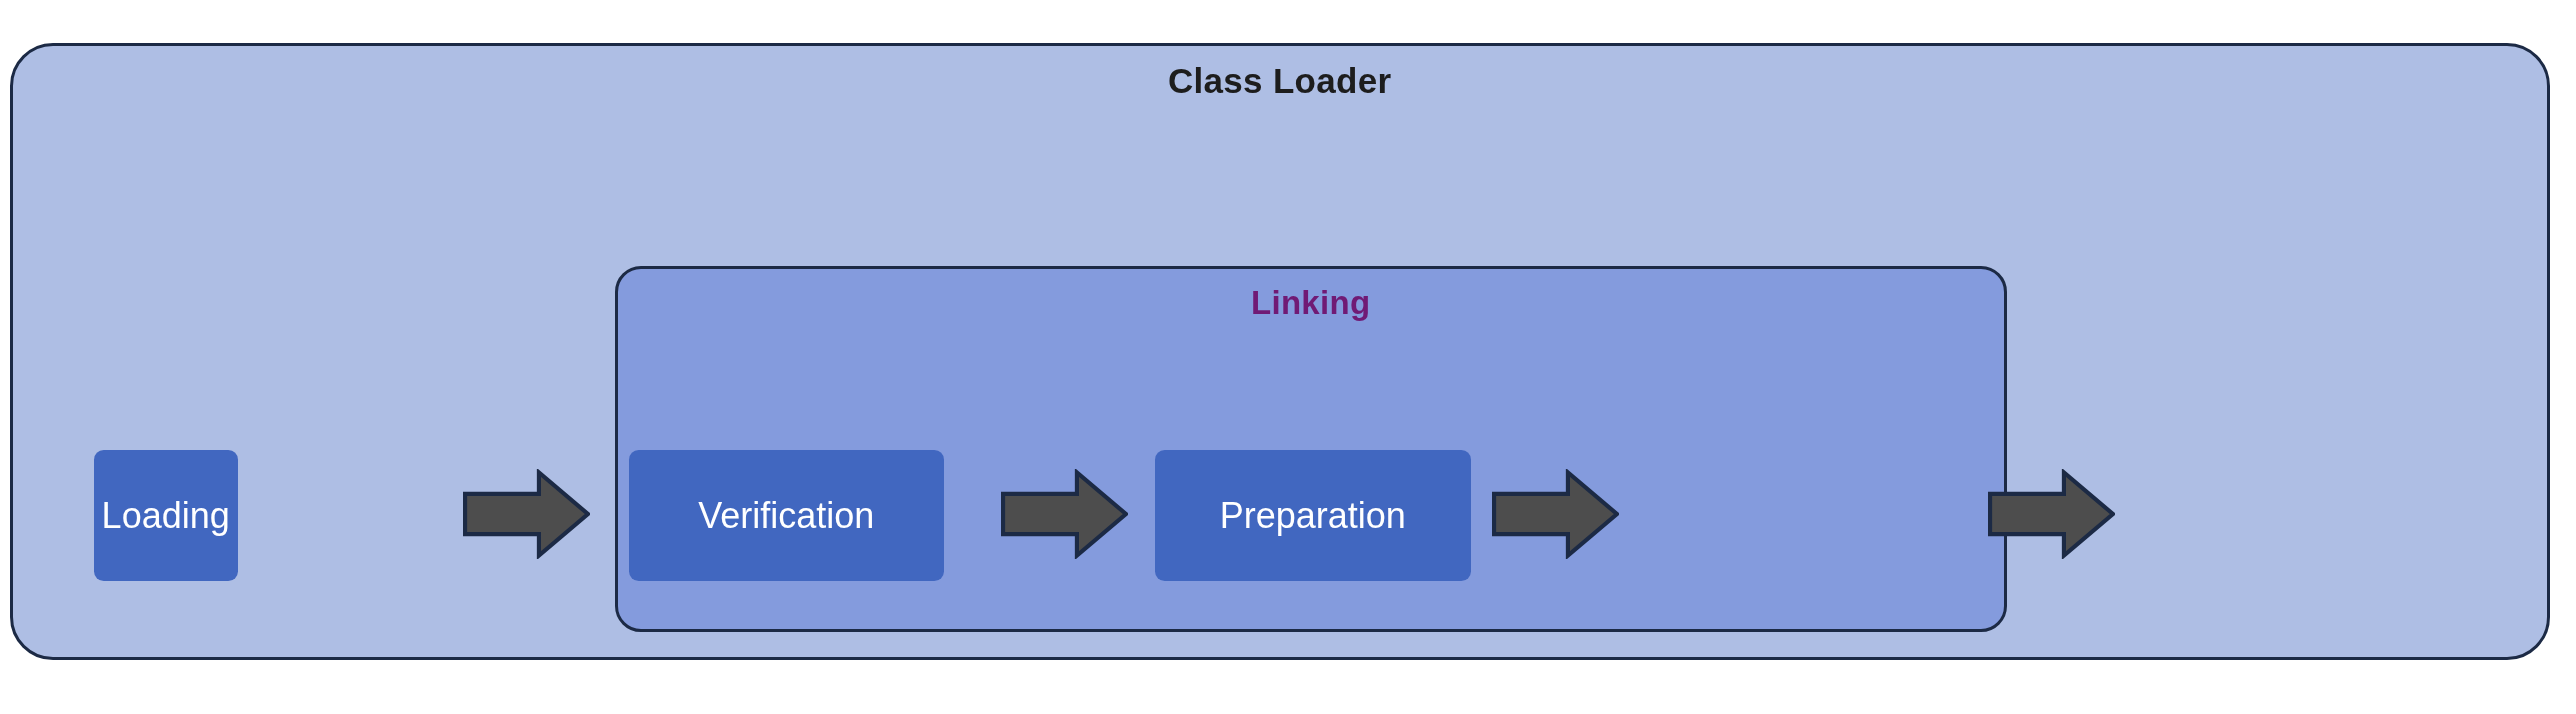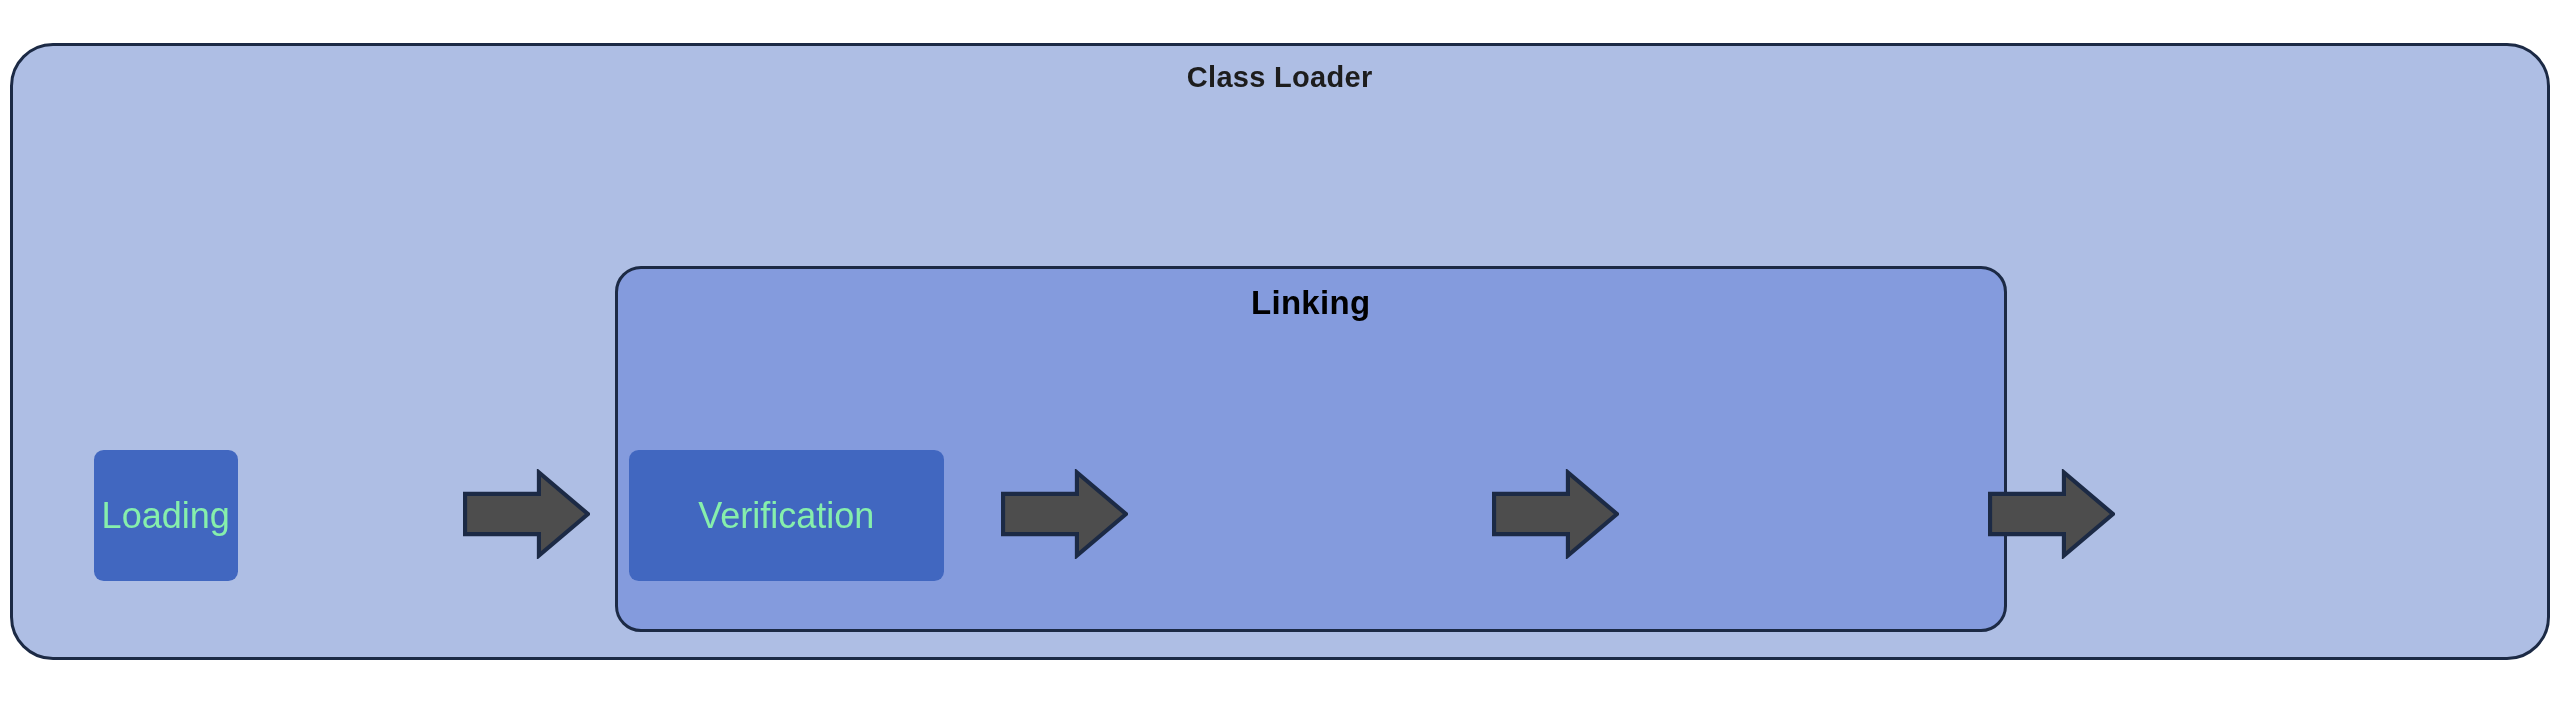--- a/index.html
+++ b/index.html
@@ -32,21 +32,21 @@
     border: 3.5px solid #1c2a45;
     border-radius: 43px;
   }
 
   .outer-title {
     position: absolute;
     left: 0;
     top: 15px;
     width: 100%;
     text-align: center;
-    font-size: 29px;
+    font-size: 35px;
     font-weight: bold;
     color: #1d1d1d;
     letter-spacing: 0.3px;
   }
 
   
   .inner-box {
     position: absolute;
     left: 602px;
     top: 220px;
@@ -59,39 +59,39 @@
   }
 
   .inner-title {
     position: absolute;
     left: 0;
     top: 15px;
     width: 100%;
     text-align: center;
     font-size: 33px;
     font-weight: bold;
-    color: #000000;
+    color: #701a75;
     letter-spacing: 0.3px;
   }
 
   
   .stage-box {
     position: absolute;
     top: 404px;
     height: 131px;
     box-sizing: border-box;
     background: #4167c0;
     border-radius: 9.7px;
     display: flex;
     align-items: center;
     justify-content: center;
   }
 
   .stage-label {
-    color: #86efac;
+    color: #ffffff;
     font-size: 36px;
     font-weight: normal;
     line-height: 1;
     white-space: nowrap;
     text-align: right;
   }
 
   #stage-loading        { left: 81px;  width: 144px; }
   #stage-verification   { left: 616px;  width: 315px; }
   #stage-preparation    { left: 1142px; width: 316px; }
@@ -139,20 +139,23 @@
     <div class="stage-box" id="stage-verification">
       <span class="stage-label">Verification</span>
     </div>
 
     <div class="arrow" id="arrow-2">
       <svg viewBox="0 0 184 130" preserveAspectRatio="none" aria-hidden="true">
         <polygon points="3,36 110,36 110,5 181,65 110,125 110,94 3,94" fill="#4d4d4d" stroke="#1c2a45" stroke-width="6" stroke-linejoin="miter"></polygon>
       </svg>
     </div>
 
+    <div class="stage-box" id="stage-preparation">
+      <span class="stage-label">Preparation</span>
+    </div>
 
     <div class="arrow" id="arrow-3">
       <svg viewBox="0 0 184 130" preserveAspectRatio="none" aria-hidden="true">
         <polygon points="3,36 110,36 110,5 181,65 110,125 110,94 3,94" fill="#4d4d4d" stroke="#1c2a45" stroke-width="6" stroke-linejoin="miter"></polygon>
       </svg>
     </div>
 
 
     <div class="arrow" id="arrow-4">
       <svg viewBox="0 0 184 130" preserveAspectRatio="none" aria-hidden="true">

